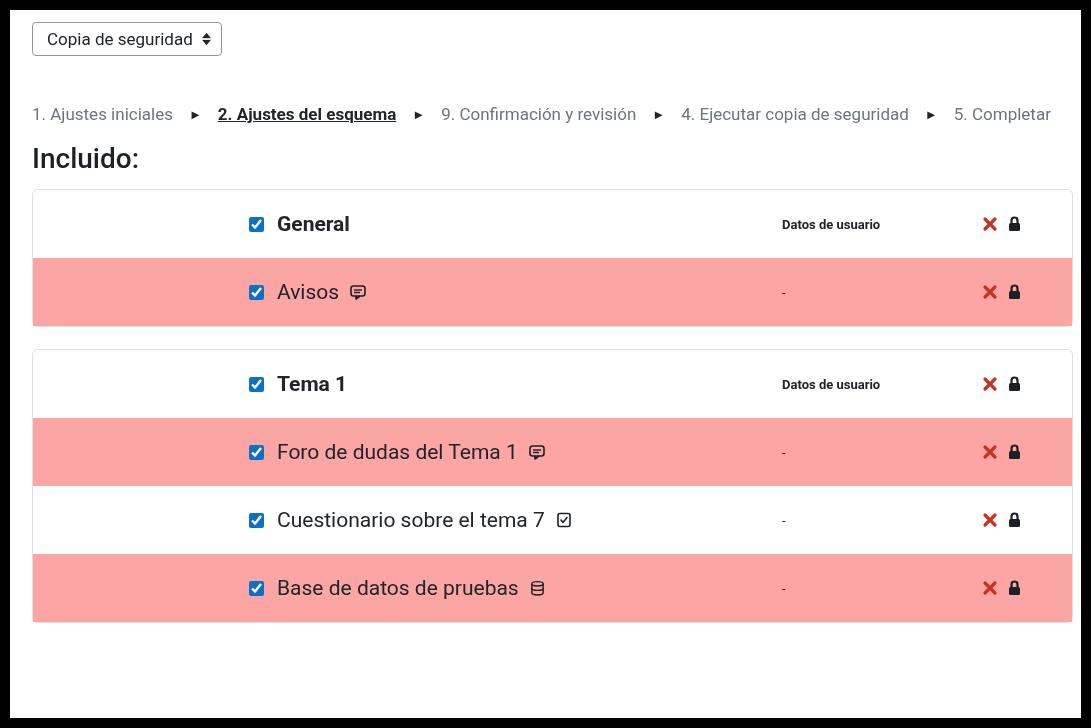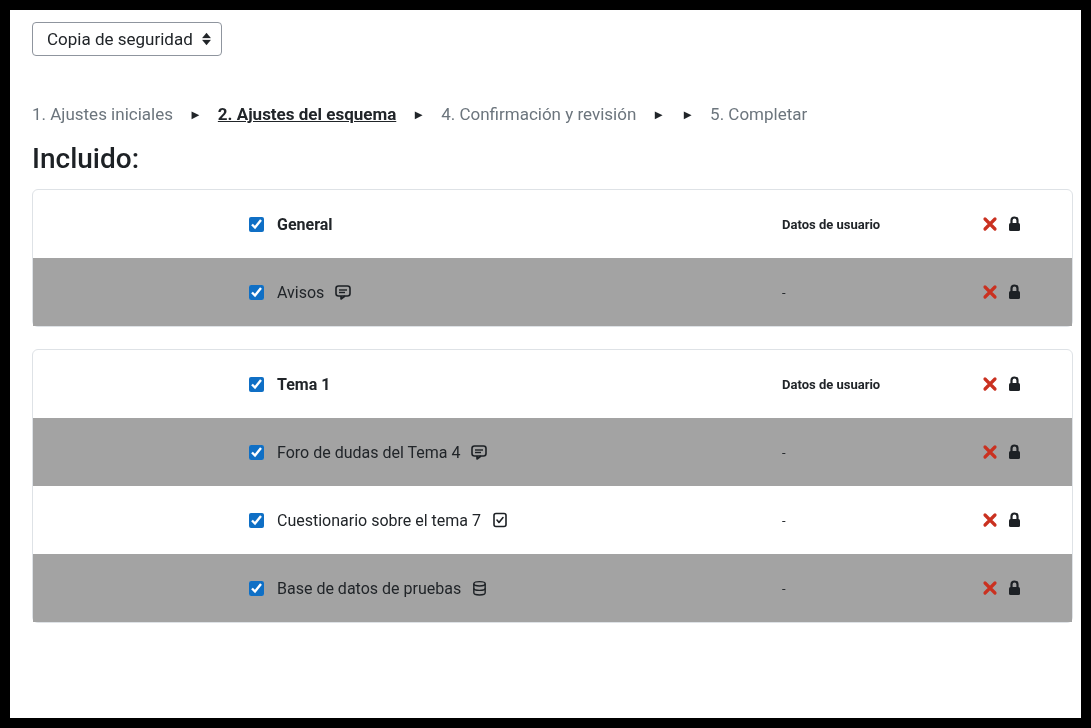--- a/index.html
+++ b/index.html
@@ -59,21 +59,21 @@
     padding:0;
     margin-bottom:22px;
     background:#fff;
   }
   .row {
     display:flex;
     align-items:center;
     padding:0 0 0 212px;
     min-height:68px;
   }
-  .row.alt { background:#a3a3a3; }
+  .row.alt { background:#fca5a5; }
   .row .left {
     flex:1;
     display:flex;
     align-items:center;
     gap:10px;
   }
   .row .right1 {
     width:200px;
     font-size:13px;
     color:#212529;
@@ -84,21 +84,21 @@
     display:flex;
     align-items:center;
     gap:10px;
   }
   .checkbox {
     width:15px;height:15px;
     accent-color:#0f6fc5;
     cursor:pointer;
     flex-shrink:0;
   }
-  .label-text { font-size:16px; }
+  .label-text { font-size:21px; }
   .header-label { font-weight:700; }
   .icon-cross svg { display:block }
   .icon-lock svg { display:block }
   .activity-icon svg { display:block }
 </style>
 </head>
 <body>
 
 <div class="page">
 
@@ -112,22 +112,23 @@
           <path d="M5 6 L10 0 L0 0 Z" fill="#212529"></path>
         </svg>
     </span>
   </div>
 
   <div class="steps">
     <span>1. Ajustes iniciales</span>
     <span class="sep">►</span>
     <span class="current">2. Ajustes del esquema</span>
     <span class="sep">►</span>
-    <span>4. Confirmación y revisión</span>
-    <span class="sep">►</span>
+    <span>9. Confirmación y revisión</span>
+    <span class="sep">►</span>
+    <span>4. Ejecutar copia de seguridad</span>
     <span class="sep">►</span>
     <span>5. Completar</span>
   </div>
 
   <h2 class="section-title">Incluido:</h2>
 
   
   <div class="block">
     <div class="row">
       <div class="left">
@@ -197,21 +198,21 @@
           <svg width="13" height="16" viewBox="0 0 13 16">
               <rect x="1" y="7" width="11" height="8" rx="1.5" fill="#1d2125"></rect>
               <path d="M3.5 7 V4.5 a3 3 0 0 1 6 0 V7" fill="none" stroke="#1d2125" stroke-width="2.2"></path>
             </svg>
         </span>
       </div>
     </div>
     <div class="row alt">
       <div class="left">
         <input type="checkbox" class="checkbox" checked="" style="">
-        <span class="label-text">Foro de dudas del Tema 4</span>
+        <span class="label-text">Foro de dudas del Tema 1</span>
         <span class="activity-icon">
           <svg width="18" height="18" viewBox="0 0 18 18">
               <rect x="2" y="3" width="14" height="10" rx="2.5" fill="none" stroke="#1d2125" stroke-width="1.6"></rect>
               <path d="M7 13 L7 16 L11 13" fill="none" stroke="#1d2125" stroke-width="1.6" stroke-linejoin="round"></path>
               <line x1="5" y1="7" x2="13" y2="7" stroke="#1d2125" stroke-width="1.4"></line>
               <line x1="5" y1="9.5" x2="11" y2="9.5" stroke="#1d2125" stroke-width="1.4"></line>
             </svg>
         </span>
       </div>
       <div class="right1"><span>-</span></div>

